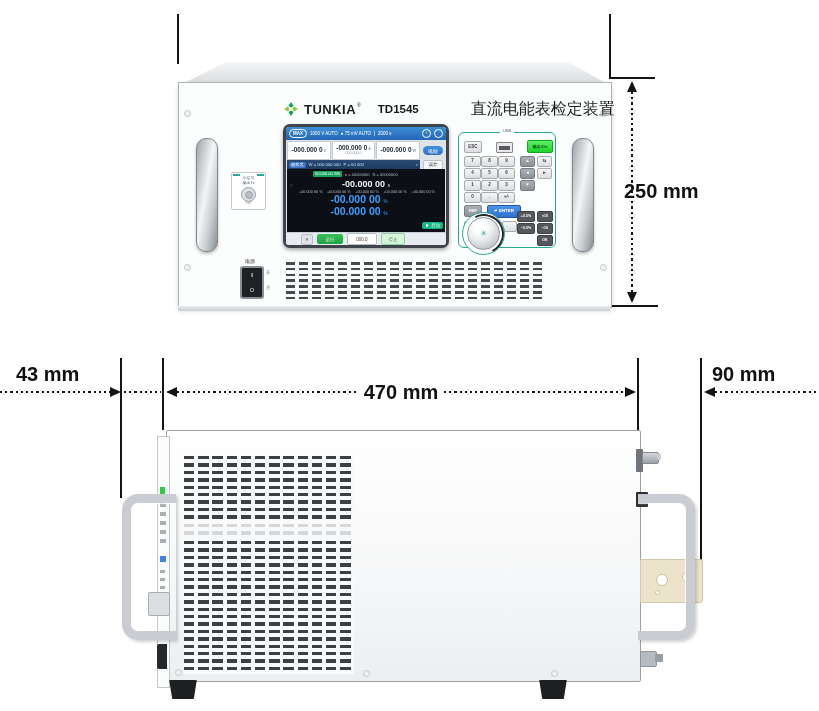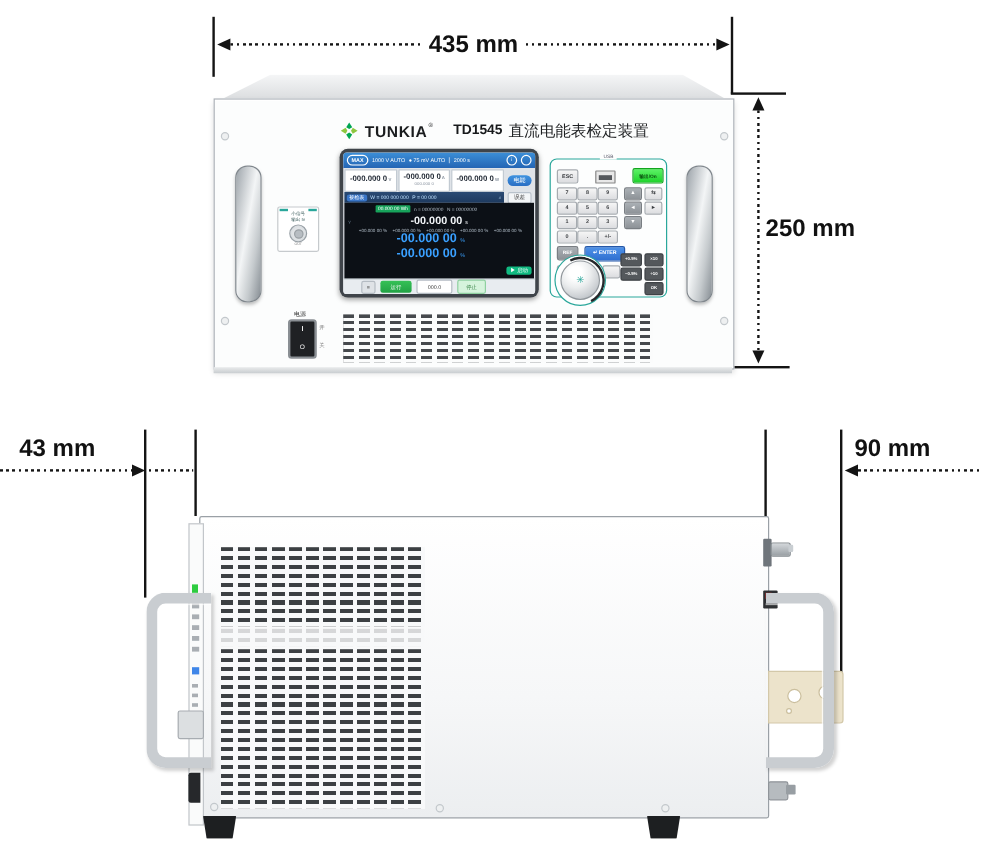--- a/index.html
+++ b/index.html
@@ -88,36 +88,29 @@
     text-align:center;color:#355;font-size:3.8px;line-height:1.25;}
   .tealbar{position:absolute;height:2px;background:#2aa79b;}
 </style>
 </head>
 <body>
 
 <div id="stage">
 
   <div class="tick" style="left:177px;top:14px;width:2px;height:50px;"></div>
   <div class="tick" style="left:609px;top:14px;width:2px;height:64px;"></div>
-  <div class="dimrow" style="left:181px;top:27px;width:427px;height:20px;">
-    <div class="ar-l"></div>
-    <div class="dot-h grow"></div>
-    <div class="dim-label" style="margin:0 6px;">435 mm</div>
-    <div class="dot-h grow"></div>
-    <div class="ar-r"></div>
-  </div>
 
   <div class="tick" style="left:609px;top:77px;width:46px;height:2px;"></div>
   <div class="tick" style="left:600px;top:305px;width:58px;height:2px;"></div>
   <div class="dimcol" style="left:626px;top:81px;width:11px;height:222px;">
     <div class="ar-u"></div>
     <div class="dot-v grow"></div>
     <div class="ar-d"></div>
   </div>
-  <div class="dim-label abs" style="left:638px;top:180px;">250 mm</div>
+  <div class="dim-label abs" style="left:624px;top:180px;">250 mm</div>
 
   <div class="lid abs" style="left:186px;top:62px;width:418px;height:20px;"></div>
   <div class="panel abs" style="left:178px;top:82px;width:432px;height:224px;"></div>
   <div class="abs" style="left:178px;top:306px;width:432px;height:5px;background:linear-gradient(#e9ebec,#c9cdd0);"></div>
   <div class="screwhole" style="left:184px;top:110px;"></div>
   <div class="screwhole" style="left:600px;top:110px;"></div>
   <div class="screwhole" style="left:184px;top:264px;"></div>
   <div class="screwhole" style="left:600px;top:264px;"></div>
 
   <div class="vhandle abs" style="left:196px;top:138px;width:20px;height:112px;"></div>
@@ -128,21 +121,21 @@
       <g>
         <path d="M8 1 L10.5 5 L8 6.5 L5.5 5 Z" fill="#00a651"></path>
         <path d="M15 8 L11 10.5 L9.5 8 L11 5.5 Z" fill="#8dc63f"></path>
         <path d="M8 15 L5.5 11 L8 9.5 L10.5 11 Z" fill="#00a651"></path>
         <path d="M1 8 L5 5.5 L6.5 8 L5 10.5 Z" fill="#8dc63f"></path>
       </g>
     </svg>
     <span style="font-weight:bold;font-size:13px;letter-spacing:.5px;color:#1a1c1e;">TUNKIA</span>
     <sup style="font-size:5px;color:#1a1c1e;margin-left:-4px;margin-top:-8px;">®</sup>
     <span style="font-weight:bold;font-size:11.5px;color:#17191b;margin-left:12px;">TD1545</span>
-    <span style="font-size:13px;color:#1d1f21;">直流电能表检定装置</span>
+    <span style="font-size:16px;color:#1d1f21;margin-left:47px;">直流电能表检定装置</span>
   </div>
 
   <div class="bezel abs" style="left:283px;top:124px;width:160px;height:118px;">
     <div class="scr">
       <div class="scr-hdr">
         <span class="hbadge">MAX</span>
         <span>1000 V AUTO</span>
         <span>● 75 mV AUTO</span>
         <span style="border-left:1px solid rgba(255,255,255,.5);padding-left:3px;">2000 s</span>
         <span class="grow"></span>
@@ -278,20 +271,27 @@
   <div class="dim-label abs" style="left:16px;top:363px;">43 mm</div>
   <div class="dim-label abs" style="left:712px;top:363px;">90 mm</div>
 
   <div class="dimrow" style="left:0;top:387px;width:121px;height:10px;">
     <div class="dot-h grow"></div>
     <div class="ar-r"></div>
   </div>
   <div class="tick" style="left:120px;top:358px;width:2px;height:140px;"></div>
   <div class="dot-h abs" style="left:124px;top:391px;width:37px;"></div>
   <div class="tick" style="left:162px;top:358px;width:2px;height:72px;"></div>
+  <div class="dimrow" style="left:166px;top:379px;width:470px;height:26px;">
+    <div class="ar-l"></div>
+    <div class="dot-h grow"></div>
+    <div class="dim-label" style="margin:0 6px;">470 mm</div>
+    <div class="dot-h grow"></div>
+    <div class="ar-r"></div>
+  </div>
   <div class="tick" style="left:637px;top:358px;width:2px;height:72px;"></div>
   <div class="tick" style="left:700px;top:358px;width:2px;height:207px;"></div>
   <div class="dimrow" style="left:704px;top:387px;width:115px;height:10px;">
     <div class="ar-l"></div>
     <div class="dot-h grow"></div>
   </div>
 
   <div class="abs" style="left:166px;top:430px;width:473px;height:250px;background:linear-gradient(180deg,#ffffff,#f6f7f8 60%,#eceef0);border:1px solid #9aa0a6;border-radius:2px;"></div>
 
   <div class="abs" style="left:636px;top:449px;width:7px;height:23px;background:#6f757b;border-radius:1px;"></div>

